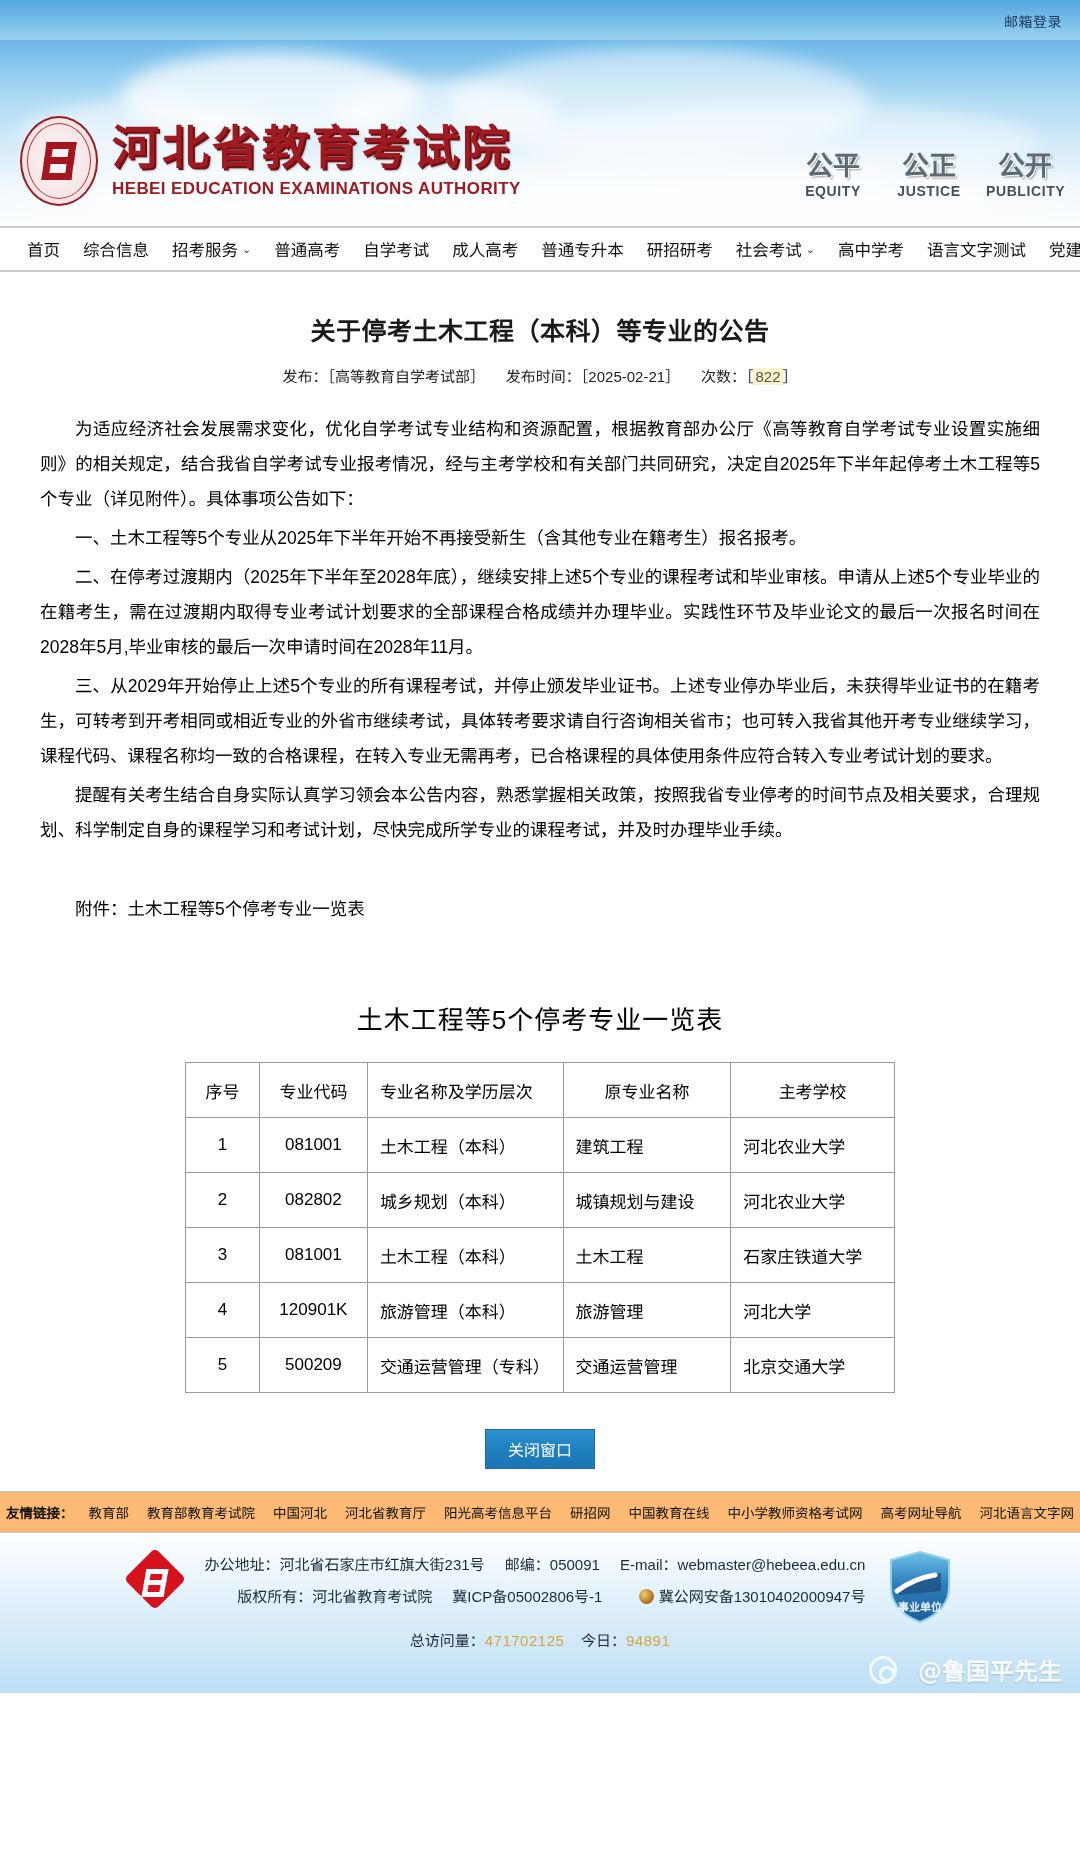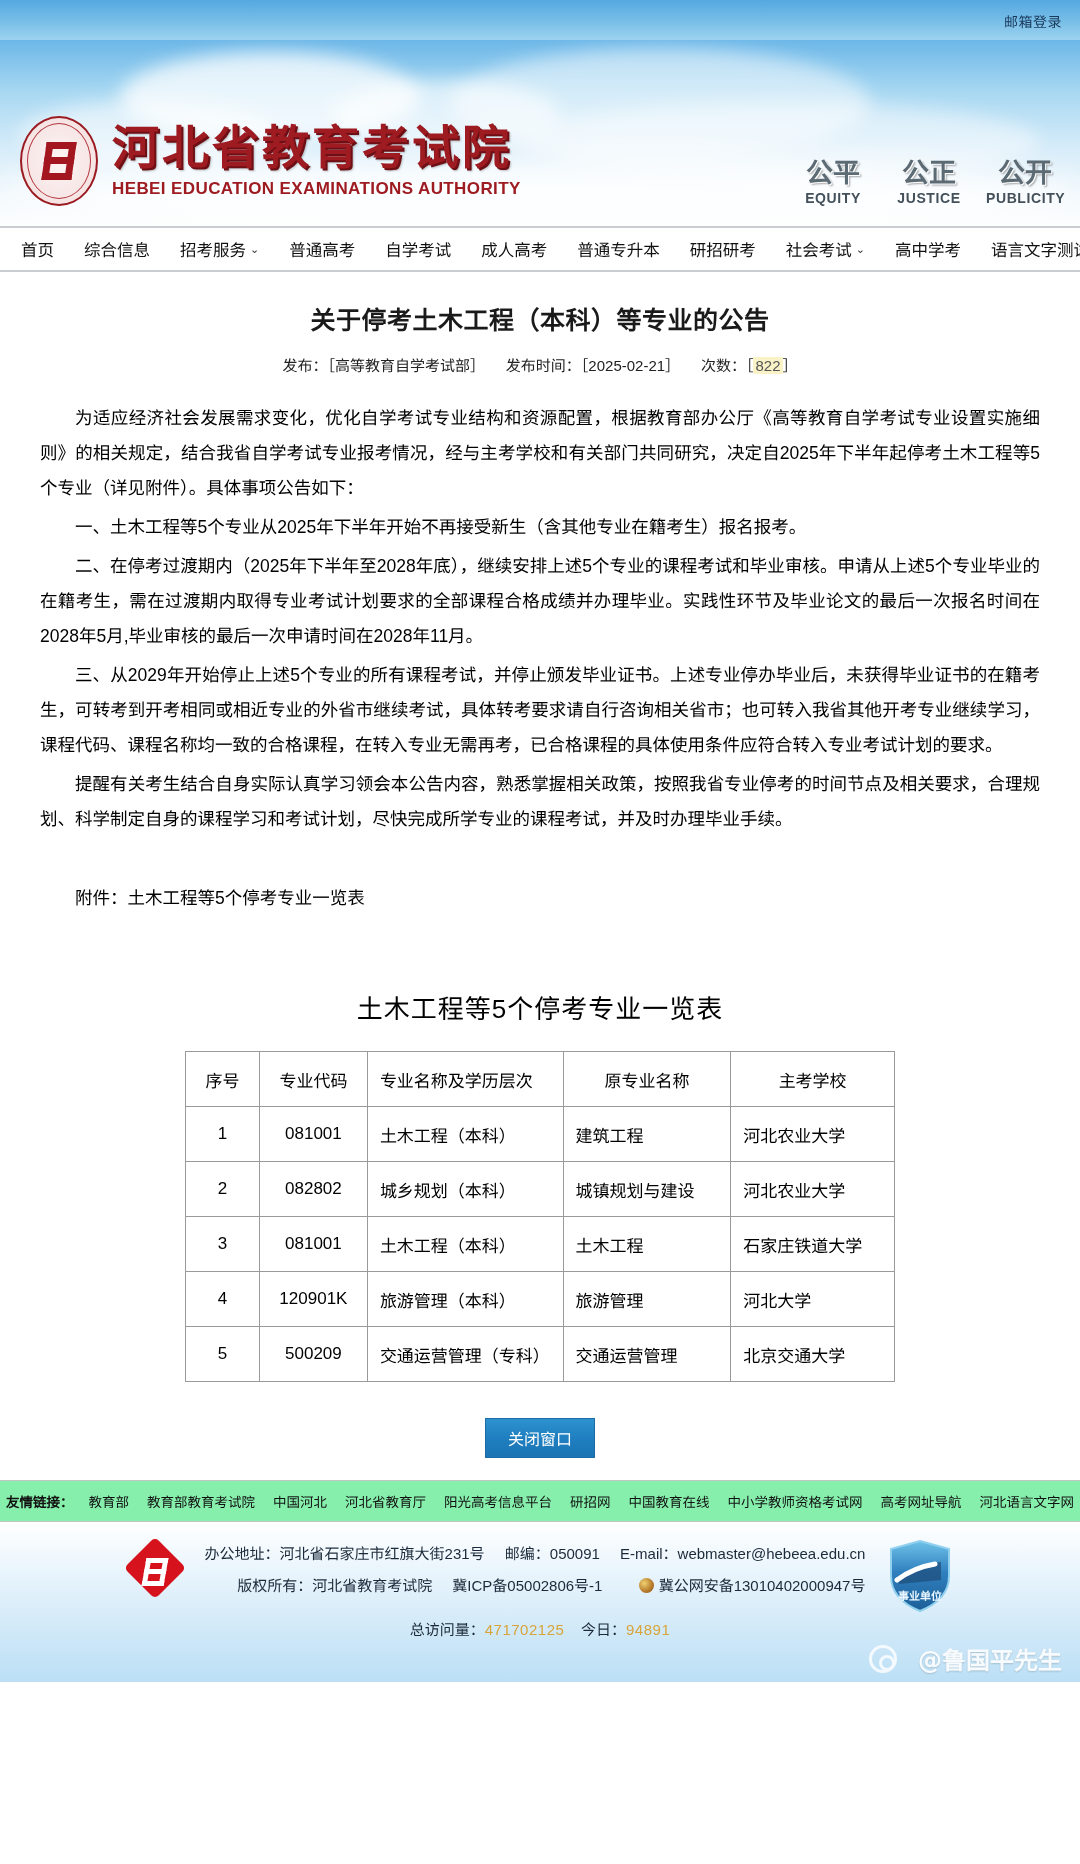--- a/index.html
+++ b/index.html
@@ -97,21 +97,20 @@
     color: #9e1b21;
     margin-top: 6px;
     text-align: center;
   }
 
   .slogan {
     position: absolute;
     right: 16px; top: 112px;
     display: flex;
     gap: 18px;
-    margin-top: 7px;
   }
   .slogan-item { text-align: center; width: 78px; }
   .slogan-cn {
     font-family: "DejaVu Sans", sans-serif;
     font-size: 27px;
     font-weight: 700;
     color: #5c6a74;
     text-shadow: 1px 1px 0 #fff, 2px 2px 2px rgba(0,0,0,.35);
     line-height: 1;
   }
@@ -125,43 +124,43 @@
   }
 
   
   .nav {
     height: 46px;
     border-top: 2px solid #c9cdd1;
     border-bottom: 2px solid #c9cdd1;
     background: #ffffff;
     display: flex;
     align-items: center;
-    padding: 0 10px;
-    gap: 8px;
+    padding: 0 16px;
+    gap: 1px;
   }
   .nav-item {
     font-size: 16.5px;
     color: #111;
     padding: 0 11px;
     white-space: nowrap;
     cursor: pointer;
     display: flex;
     align-items: center;
     gap: 4px;
   }
   .caret { font-size: 11px; color: #333; }
 
   
   .content { padding: 0 40px; }
   .doc-title {
     text-align: center;
     font-size: 25px;
     font-weight: 700;
     color: #1a1a1a;
-    margin-top: 28px;
+    margin-top: 39px;
     letter-spacing: .5px;
   }
   .doc-meta {
     text-align: center;
     font-size: 15px;
     color: #222;
     margin-top: 18px;
   }
   .doc-meta .hit { background: #fbf3c8; padding: 0 2px; color: #555; }
 
@@ -222,21 +221,21 @@
     font-size: 16px;
     padding: 7px 22px;
     cursor: pointer;
     font-family: "DejaVu Sans", sans-serif;
   }
 
   
   .friend-links {
     border-top: 1px solid #c5c5c5;
     border-bottom: 1px solid #c5c5c5;
-    background: #86efac;
+    background: #fdba74;
     padding: 10px 6px;
     display: flex;
     align-items: center;
     flex-wrap: nowrap;
     gap: 0;
     font-size: 13.5px;
     color: #111;
   }
   .fl-label { font-weight: 700; padding-right: 6px; white-space: nowrap; }
   .fl-item { padding: 0 9px; white-space: nowrap; cursor: pointer; }

